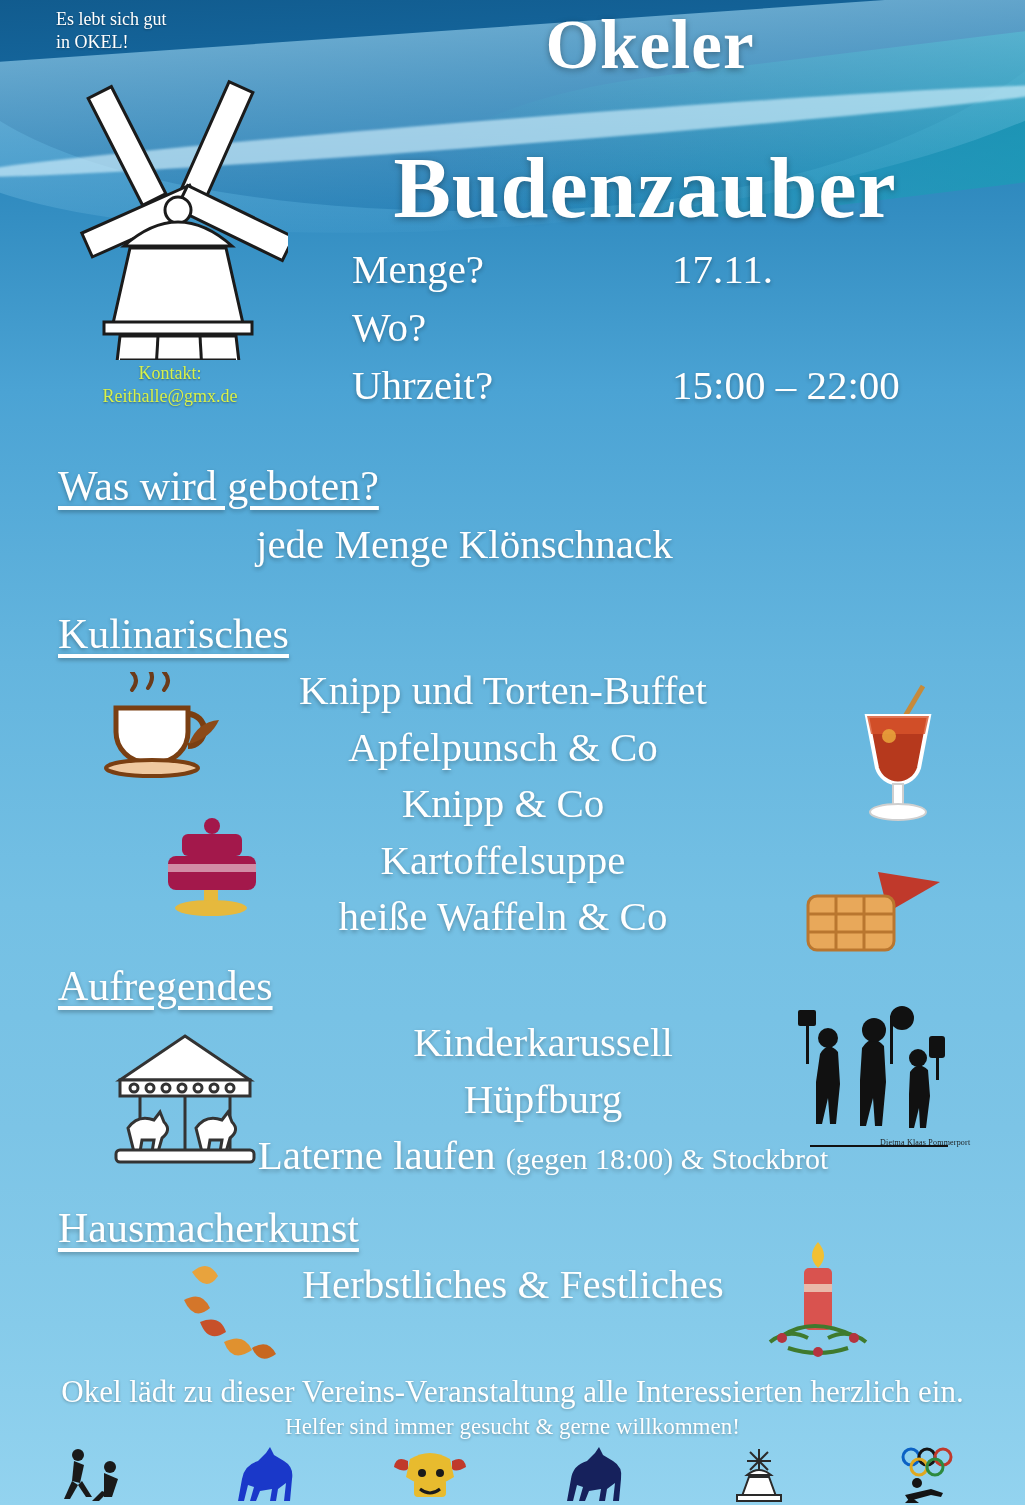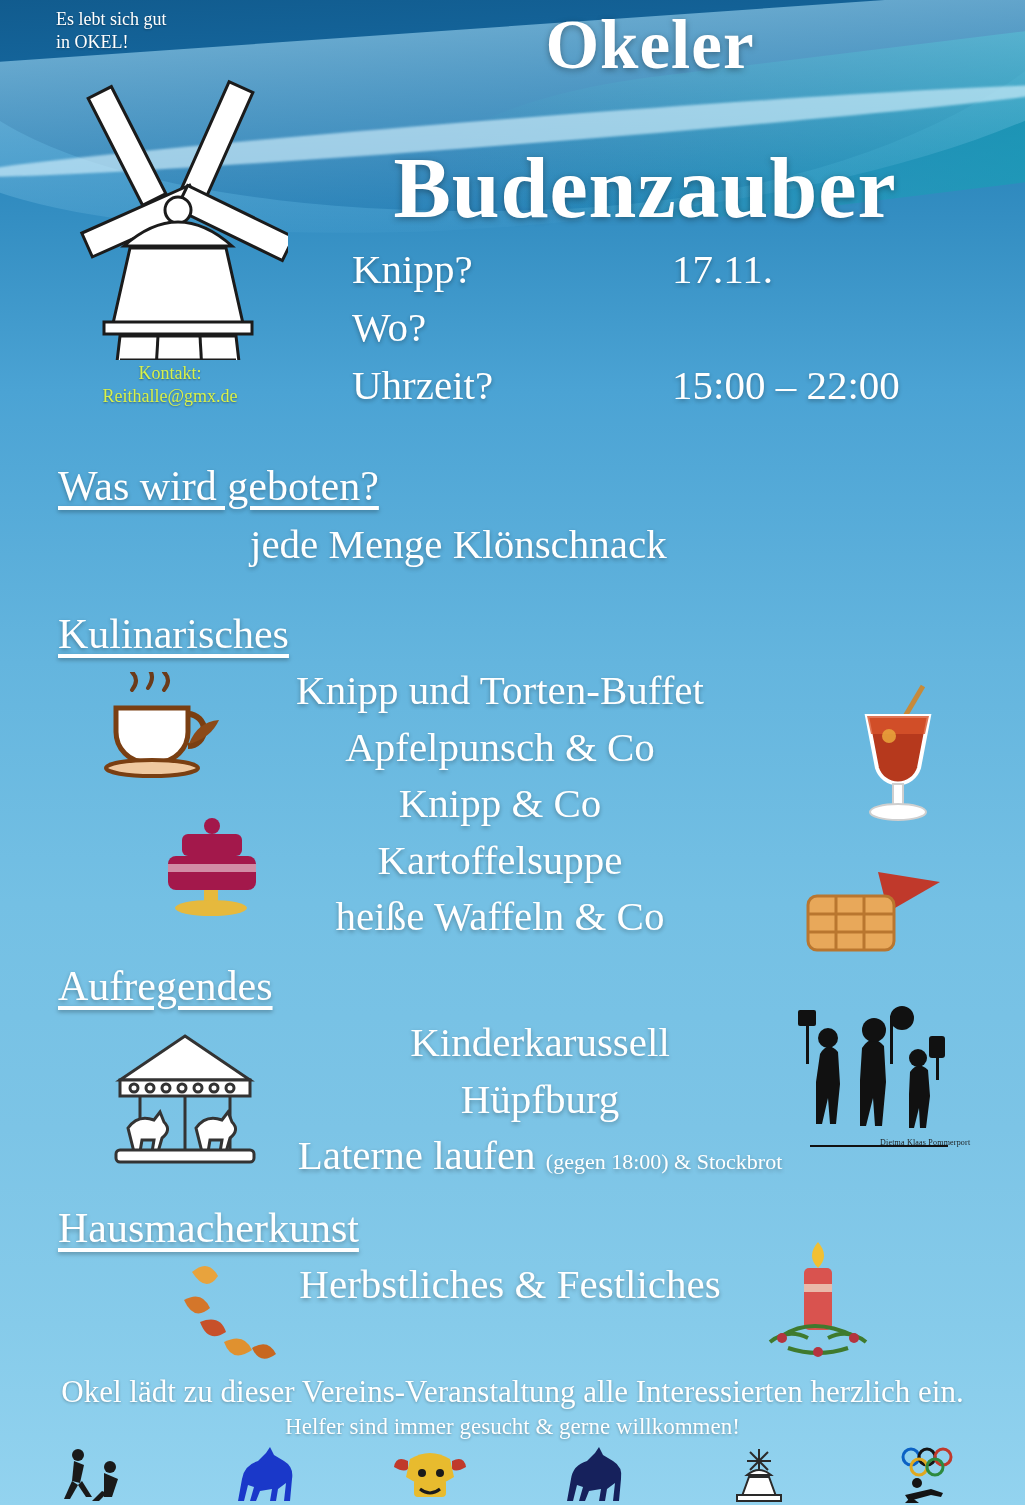--- a/index.html
+++ b/index.html
@@ -152,20 +152,21 @@
     font-size: 42px;
     text-decoration: underline;
     text-underline-offset: 6px;
     text-shadow: 0 2px 4px rgba(0,0,0,0.3);
   }
   .line {
     color: #ffffff;
     font-size: 41px;
     line-height: 1.38;
     text-shadow: 0 2px 4px rgba(0,0,0,0.3);
+    margin-left: 6px;
   }
   .h-geboten { top: 462px; left: 58px; }
   .geboten-sub {
     position: absolute;
     top: 516px;
     left: 250px;
     width: 700px;
     text-align: left;
   }
 
@@ -179,21 +180,21 @@
   }
 
   .h-aufregendes { top: 962px; left: 58px; }
   .aufregendes-list {
     position: absolute;
     top: 1014px;
     left: 250px;
     width: 580px;
     text-align: center;
   }
-  .small-inline { font-size: 22px; }
+  .small-inline { font-size: 30px; }
 
   .h-hausmacher { top: 1204px; left: 58px; }
   .hausmacher-list {
     position: absolute;
     top: 1256px;
     left: 230px;
     width: 560px;
     text-align: center;
   }
 
@@ -300,21 +301,21 @@
     <div class="contact">
       <div>Kontakt:</div>
       <div>Reithalle@gmx.de</div>
     </div>
 
     <div class="title1">Okeler</div>
     <div class="title2">Budenzauber</div>
 
     <div class="facts">
       <div class="facts-row">
-        <div class="facts-q">Knipp?</div>
+        <div class="facts-q">Menge?</div>
         <div class="facts-a">17.11.</div>
       </div>
       <div class="facts-row">
         <div class="facts-q">Wo?</div>
       </div>
       <div class="facts-row">
         <div class="facts-q">Uhrzeit?</div>
         <div class="facts-a">15:00 – 22:00</div>
       </div>
     </div>

